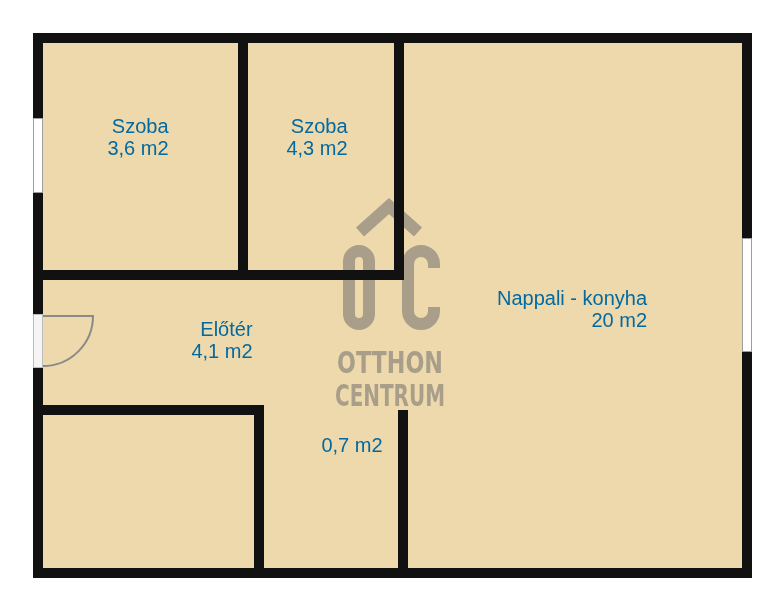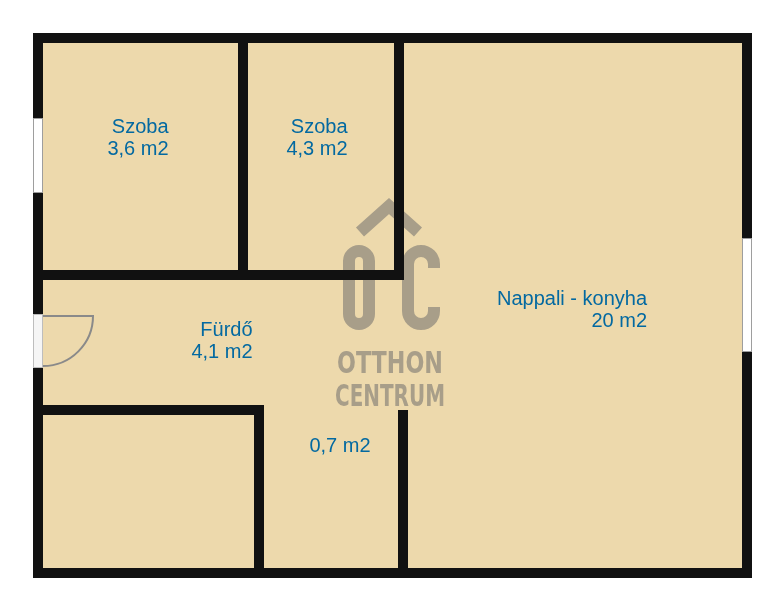--- a/index.html
+++ b/index.html
@@ -98,22 +98,22 @@
     <div>Szoba</div>
     <div>4,3 m2</div>
   </div>
 
   <div class="room-label" style="left:572px;top:309px;">
     <div>Nappali - konyha</div>
     <div>20 m2</div>
   </div>
 
   <div class="room-label" style="left:222px;top:340px;">
-    <div>Fürdő</div>
+    <div>Előtér</div>
     <div>4,1 m2</div>
   </div>
 
 
-  <div class="room-label" style="left:340px;top:445px;">
+  <div class="room-label" style="left:352px;top:445px;">
     <div>0,7 m2</div>
   </div>
 
 </div>
 
 </body></html>

